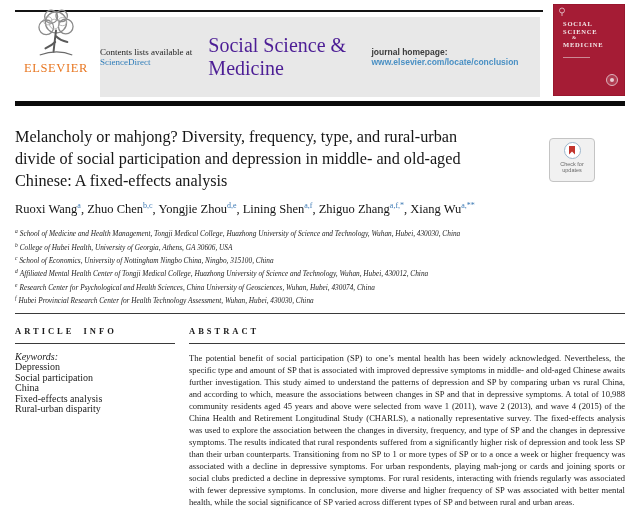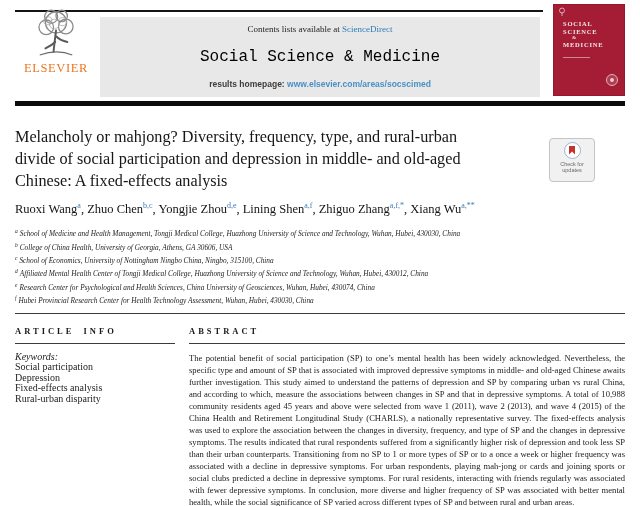--- a/index.html
+++ b/index.html
@@ -10,26 +10,26 @@
   }
   .page{position:relative;width:640px;height:506px;background:#fff;}
 
   
   .top-rule{position:absolute;left:15px;top:10px;width:528px;height:2px;background:#141414;}
   .elsevier-logo{position:absolute;left:14px;top:5px;width:84px;text-align:center;}
   .elsevier-logo svg{display:block;margin:0 auto;}
   .elsevier-wordmark{font-size:12.5px;letter-spacing:.6px;color:#e87722;margin-top:0;}
   .header-box{
     position:absolute;left:100px;top:17px;width:440px;height:80px;background:#e8e8e8;
-    display:flex;flex-direction:column;justify-content:space-between;align-items:center;
+    display:flex;justify-content:space-between;align-items:center;
     padding:7px 0 8px;box-sizing:border-box;
   }
   .contents-line{font-size:9px;color:#232323;}
   .link-blue{color:#2e7cb8;text-decoration:none;cursor:pointer;}
-  .journal-title{font-size:16px;color:#000000;font-family:Liberation Mono, monospace;}
+  .journal-title{font-size:20px;color:#4c1d95;}
   .homepage-line{font-family:"Liberation Sans",sans-serif;font-weight:bold;font-size:8.5px;color:#3c3c3c;}
   .homepage-url{color:#4a90c4;text-decoration:none;cursor:pointer;}
 
   .cover{position:absolute;left:553px;top:4px;width:72px;height:92px;background:#a51c35;box-shadow:0 0 0 .5px #8d1228 inset;}
   .cover-mark{position:absolute;left:5px;top:3px;opacity:.9;}
   .cover-title{position:absolute;left:10px;top:16px;color:#f2e7e8;font-weight:bold;
     font-size:6.5px;line-height:7.5px;letter-spacing:.8px;}
   .cover-title .amp{font-size:5px;line-height:5.5px;padding-left:9px;}
   .cover-rule{position:absolute;left:10px;top:53px;width:27px;height:1px;background:#d9aeb6;opacity:.75;}
   .cover-seal{position:absolute;right:7px;bottom:10px;width:12px;height:12px;border:1.5px solid #ddb4bc;
@@ -95,21 +95,21 @@
     </svg>
     <div class="elsevier-wordmark">ELSEVIER</div>
   </div>
 
   <div class="header-box">
     <div class="contents-line">
       <span>Contents lists available at </span><a class="link-blue">ScienceDirect</a>
     </div>
     <div class="journal-title">Social Science &amp; Medicine</div>
     <div class="homepage-line">
-      <span>results homepage: </span><a class="homepage-url">www.elsevier.com/areas/socscimed</a>
+      <span>journal homepage: </span><a class="homepage-url">www.elsevier.com/locate/conclusion</a>
     </div>
   </div>
 
   <div class="cover">
     <svg class="cover-mark" width="8" height="10" viewBox="0 0 16 20">
       <circle cx="8" cy="7" r="5" fill="none" stroke="#f0dfe2" stroke-width="1.6"></circle>
       <path d="M8 11 L8 18" stroke="#f0dfe2" stroke-width="1.6"></path>
     </svg>
     <div class="cover-title">
       <div>SOCIAL</div>
@@ -132,37 +132,38 @@
         <div class="check-text">Check for updates</div>
       </div>
     </div>
 
     <div class="authors">
       <span class="author"><span>Ruoxi Wang</span><sup>a</sup><span>, </span></span><span class="author"><span>Zhuo Chen</span><sup>b,c</sup><span>, </span></span><span class="author"><span>Yongjie Zhou</span><sup>d,e</sup><span>, </span></span><span class="author"><span>Lining Shen</span><sup>a,f</sup><span>, </span></span><span class="author"><span>Zhiguo Zhang</span><sup>a,f,*</sup><span>, </span></span><span class="author"><span>Xiang Wu</span><sup>a,**</sup></span>
     </div>
 
     <div class="affiliations">
       <div class="affil"><sup>a</sup><span>School of Medicine and Health Management, Tongji Medical College, Huazhong University of Science and Technology, Wuhan, Hubei, 430030, China</span></div>
-      <div class="affil"><sup>b</sup><span>College of China Health, University of Georgia, Athens, GA 30606, USA</span></div>
+      <div class="affil"><sup>b</sup><span>College of Hubei Health, University of Georgia, Athens, GA 30606, USA</span></div>
       <div class="affil"><sup>c</sup><span>School of Economics, University of Nottingham Ningbo China, Ningbo, 315100, China</span></div>
       <div class="affil"><sup>d</sup><span>Affiliated Mental Health Center of Tongji Medical College, Huazhong University of Science and Technology, Wuhan, Hubei, 430012, China</span></div>
       <div class="affil"><sup>e</sup><span>Research Center for Psychological and Health Sciences, China University of Geosciences, Wuhan, Hubei, 430074, China</span></div>
       <div class="affil"><sup>f</sup><span>Hubei Provincial Research Center for Health Technology Assessment, Wuhan, Hubei, 430030, China</span></div>
     </div>
 
     <div class="divider"></div>
 
     <div class="columns">
       <div class="col-left">
         <div class="section-heading">ARTICLE INFO</div>
         <div class="heading-rule"></div>
         <div class="keywords">
           <div class="keywords-label">Keywords:</div>
+          <div>Depression</div>
           <div>Social participation</div>
-          <div>Depression</div>
+          <div>China</div>
           <div>Fixed-effects analysis</div>
           <div>Rural-urban disparity</div>
         </div>
       </div>
       <div class="col-right">
         <div class="section-heading">ABSTRACT</div>
         <div class="heading-rule"></div>
         <p class="abstract-text">The potential benefit of social participation (SP) to one’s mental health has been widely acknowledged. Nevertheless, the specific type and amount of SP that is associated with improved depressive symptoms in middle- and old-aged Chinese awaits further investigation. This study aimed to understand the patterns of depression and SP by comparing urban vs rural China, and according to which, measure the associations between changes in SP and that in depressive symptoms. A total of 10,988 community residents aged 45 years and above were selected from wave 1 (2011), wave 2 (2013), and wave 4 (2015) of the China Health and Retirement Longitudinal Study (CHARLS), a nationally representative survey. The fixed-effects analysis was used to explore the association between the changes in diversity, frequency, and type of SP and the changes in depressive symptoms. The results indicated that rural respondents suffered from a significantly higher risk of depression and took less SP than their urban counterparts. Transitioning from no SP to 1 or more types of SP or to a once a week or higher frequency was associated with a decline in depressive symptoms. For urban respondents, playing mah-jong or cards and joining sports or social clubs predicted a decline in depressive symptoms. For rural residents, interacting with friends regularly was associated with fewer depressive symptoms. In conclusion, more diverse and higher frequency of SP was associated with better mental health, while the social significance of SP varied across different types of SP and between rural and urban areas.</p>
       </div>
     </div>

